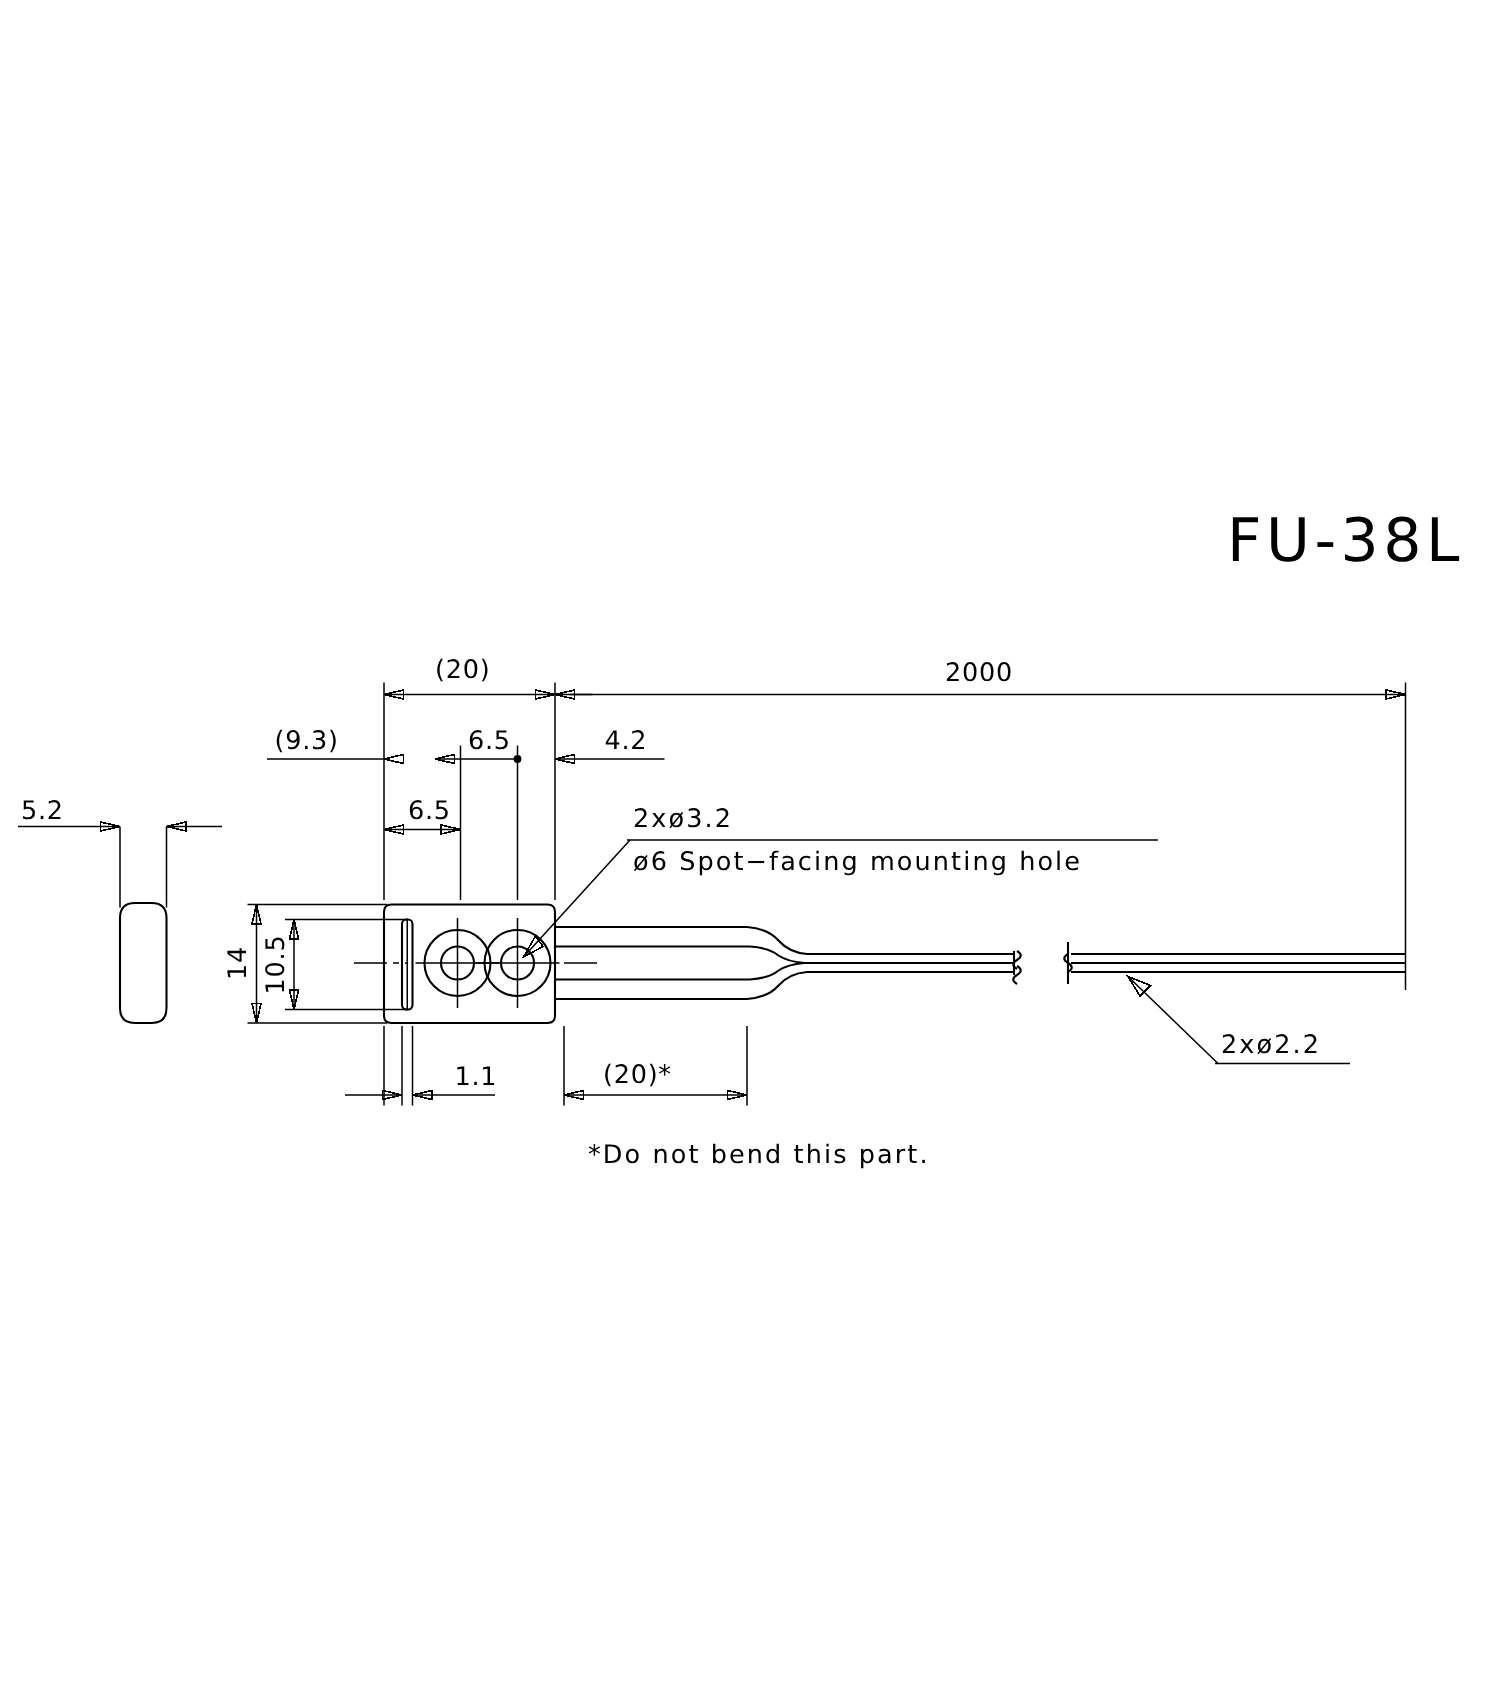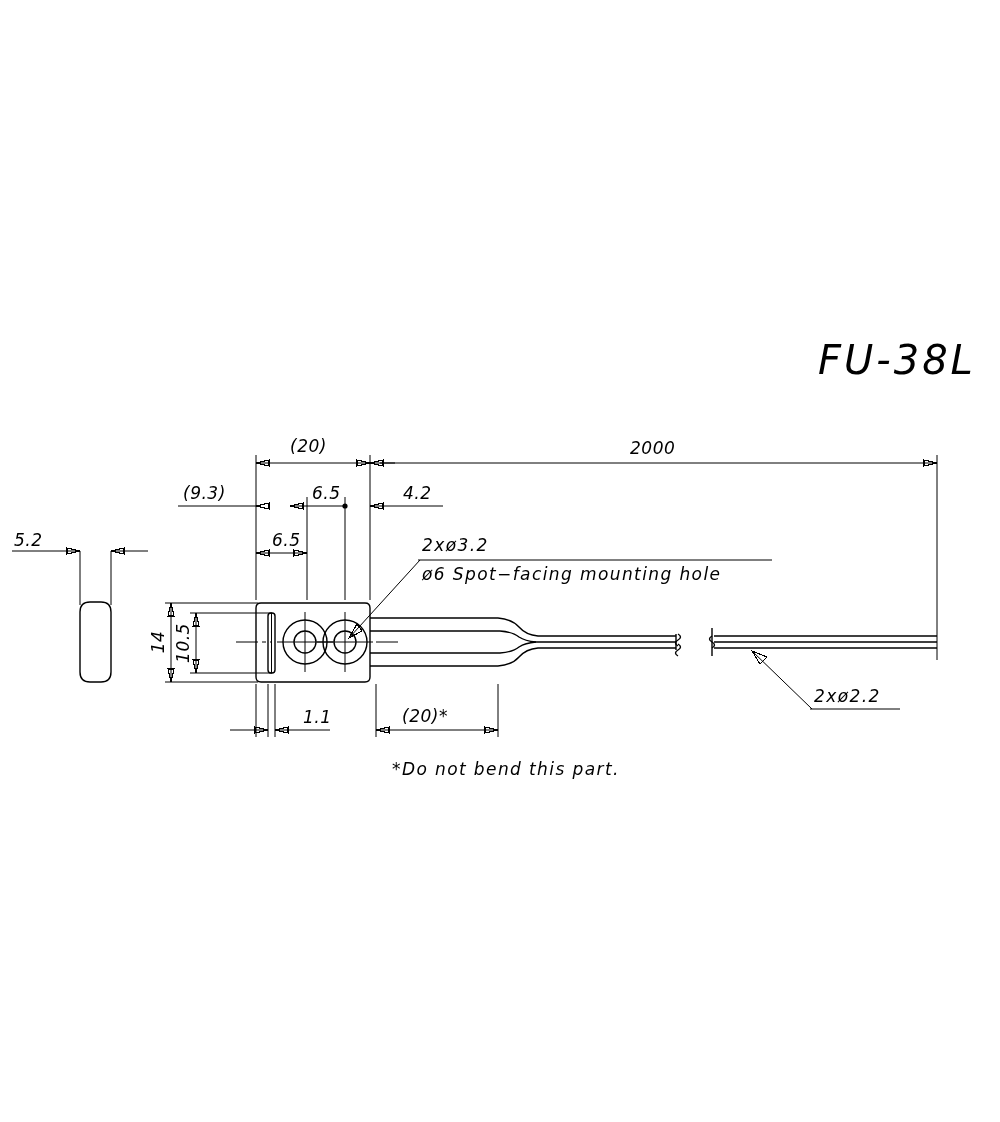--- a/index.html
+++ b/index.html
@@ -7,21 +7,20 @@
     padding: 0;
     background: #ffffff;
   }
   #drawing-root {
     position: relative;
     width: 1000px;
     height: 1122px;
     background: #ffffff;
     font-family: "DejaVu Sans", sans-serif;
     overflow: hidden;
-    font-style: italic;
   }
   #drawing-svg {
     position: absolute;
     left: 0;
     top: 0;
     width: 1000px;
     height: 1122px;
     display: block;
   }
   .txt {

